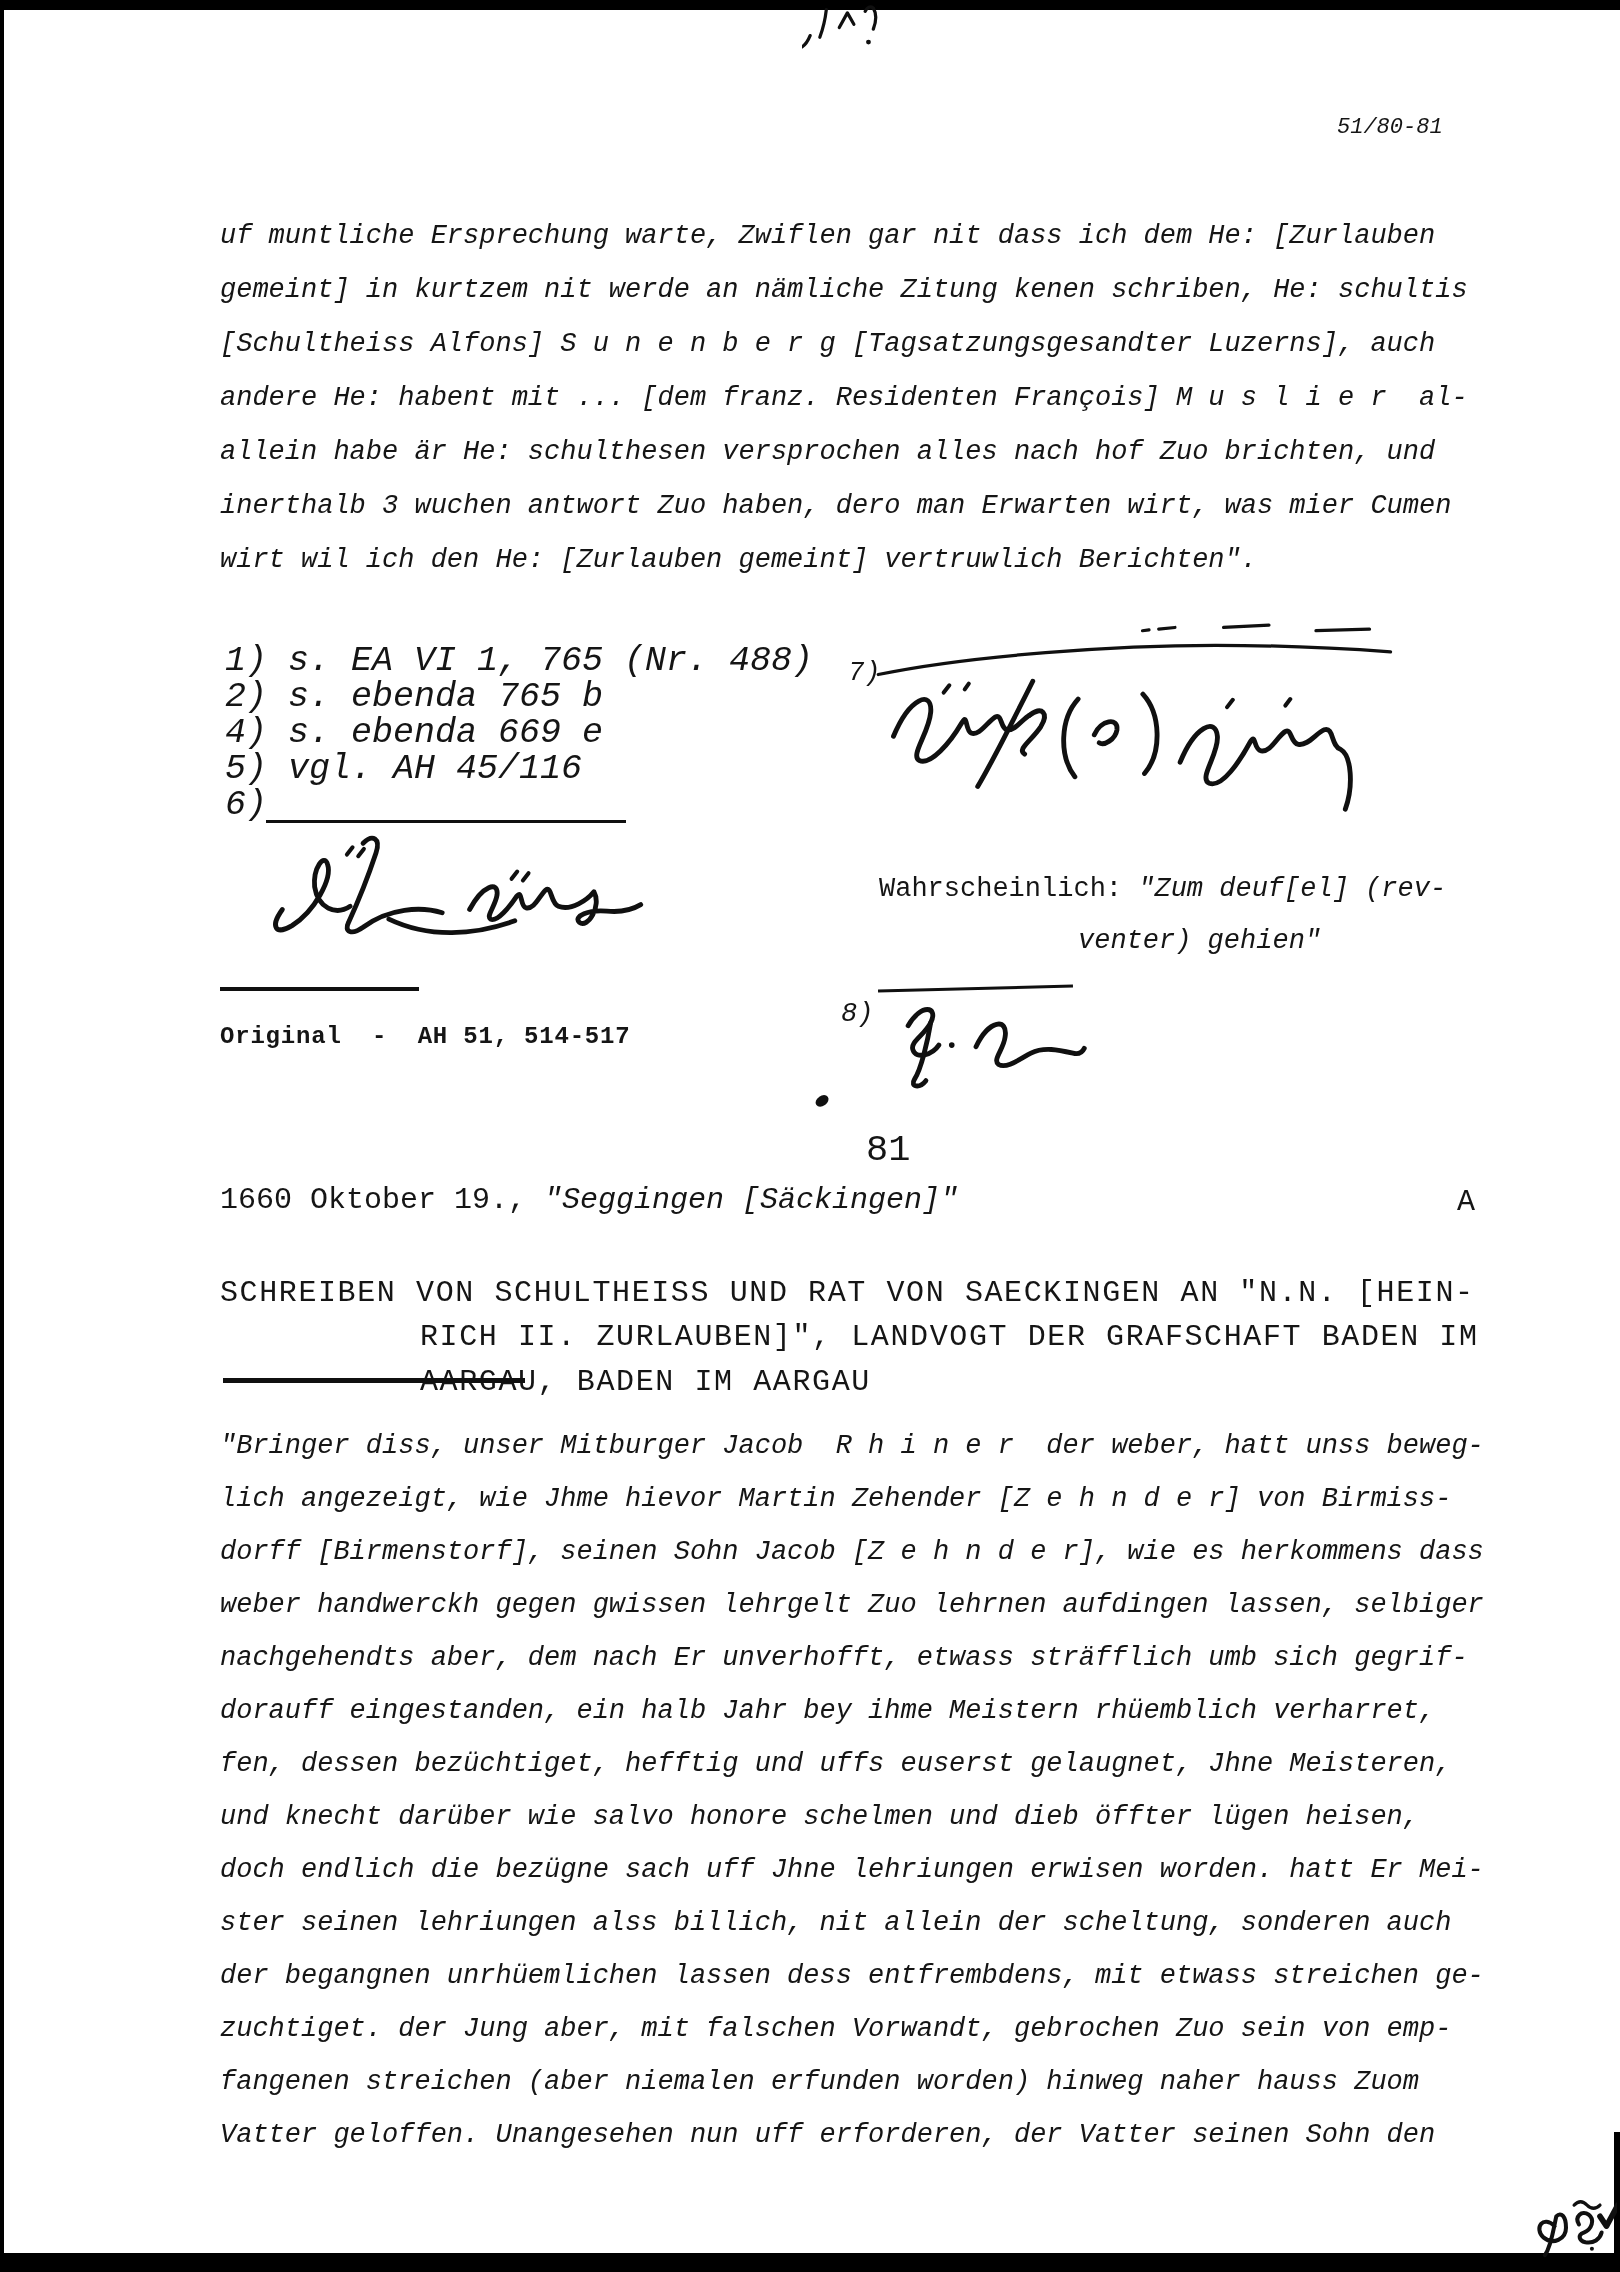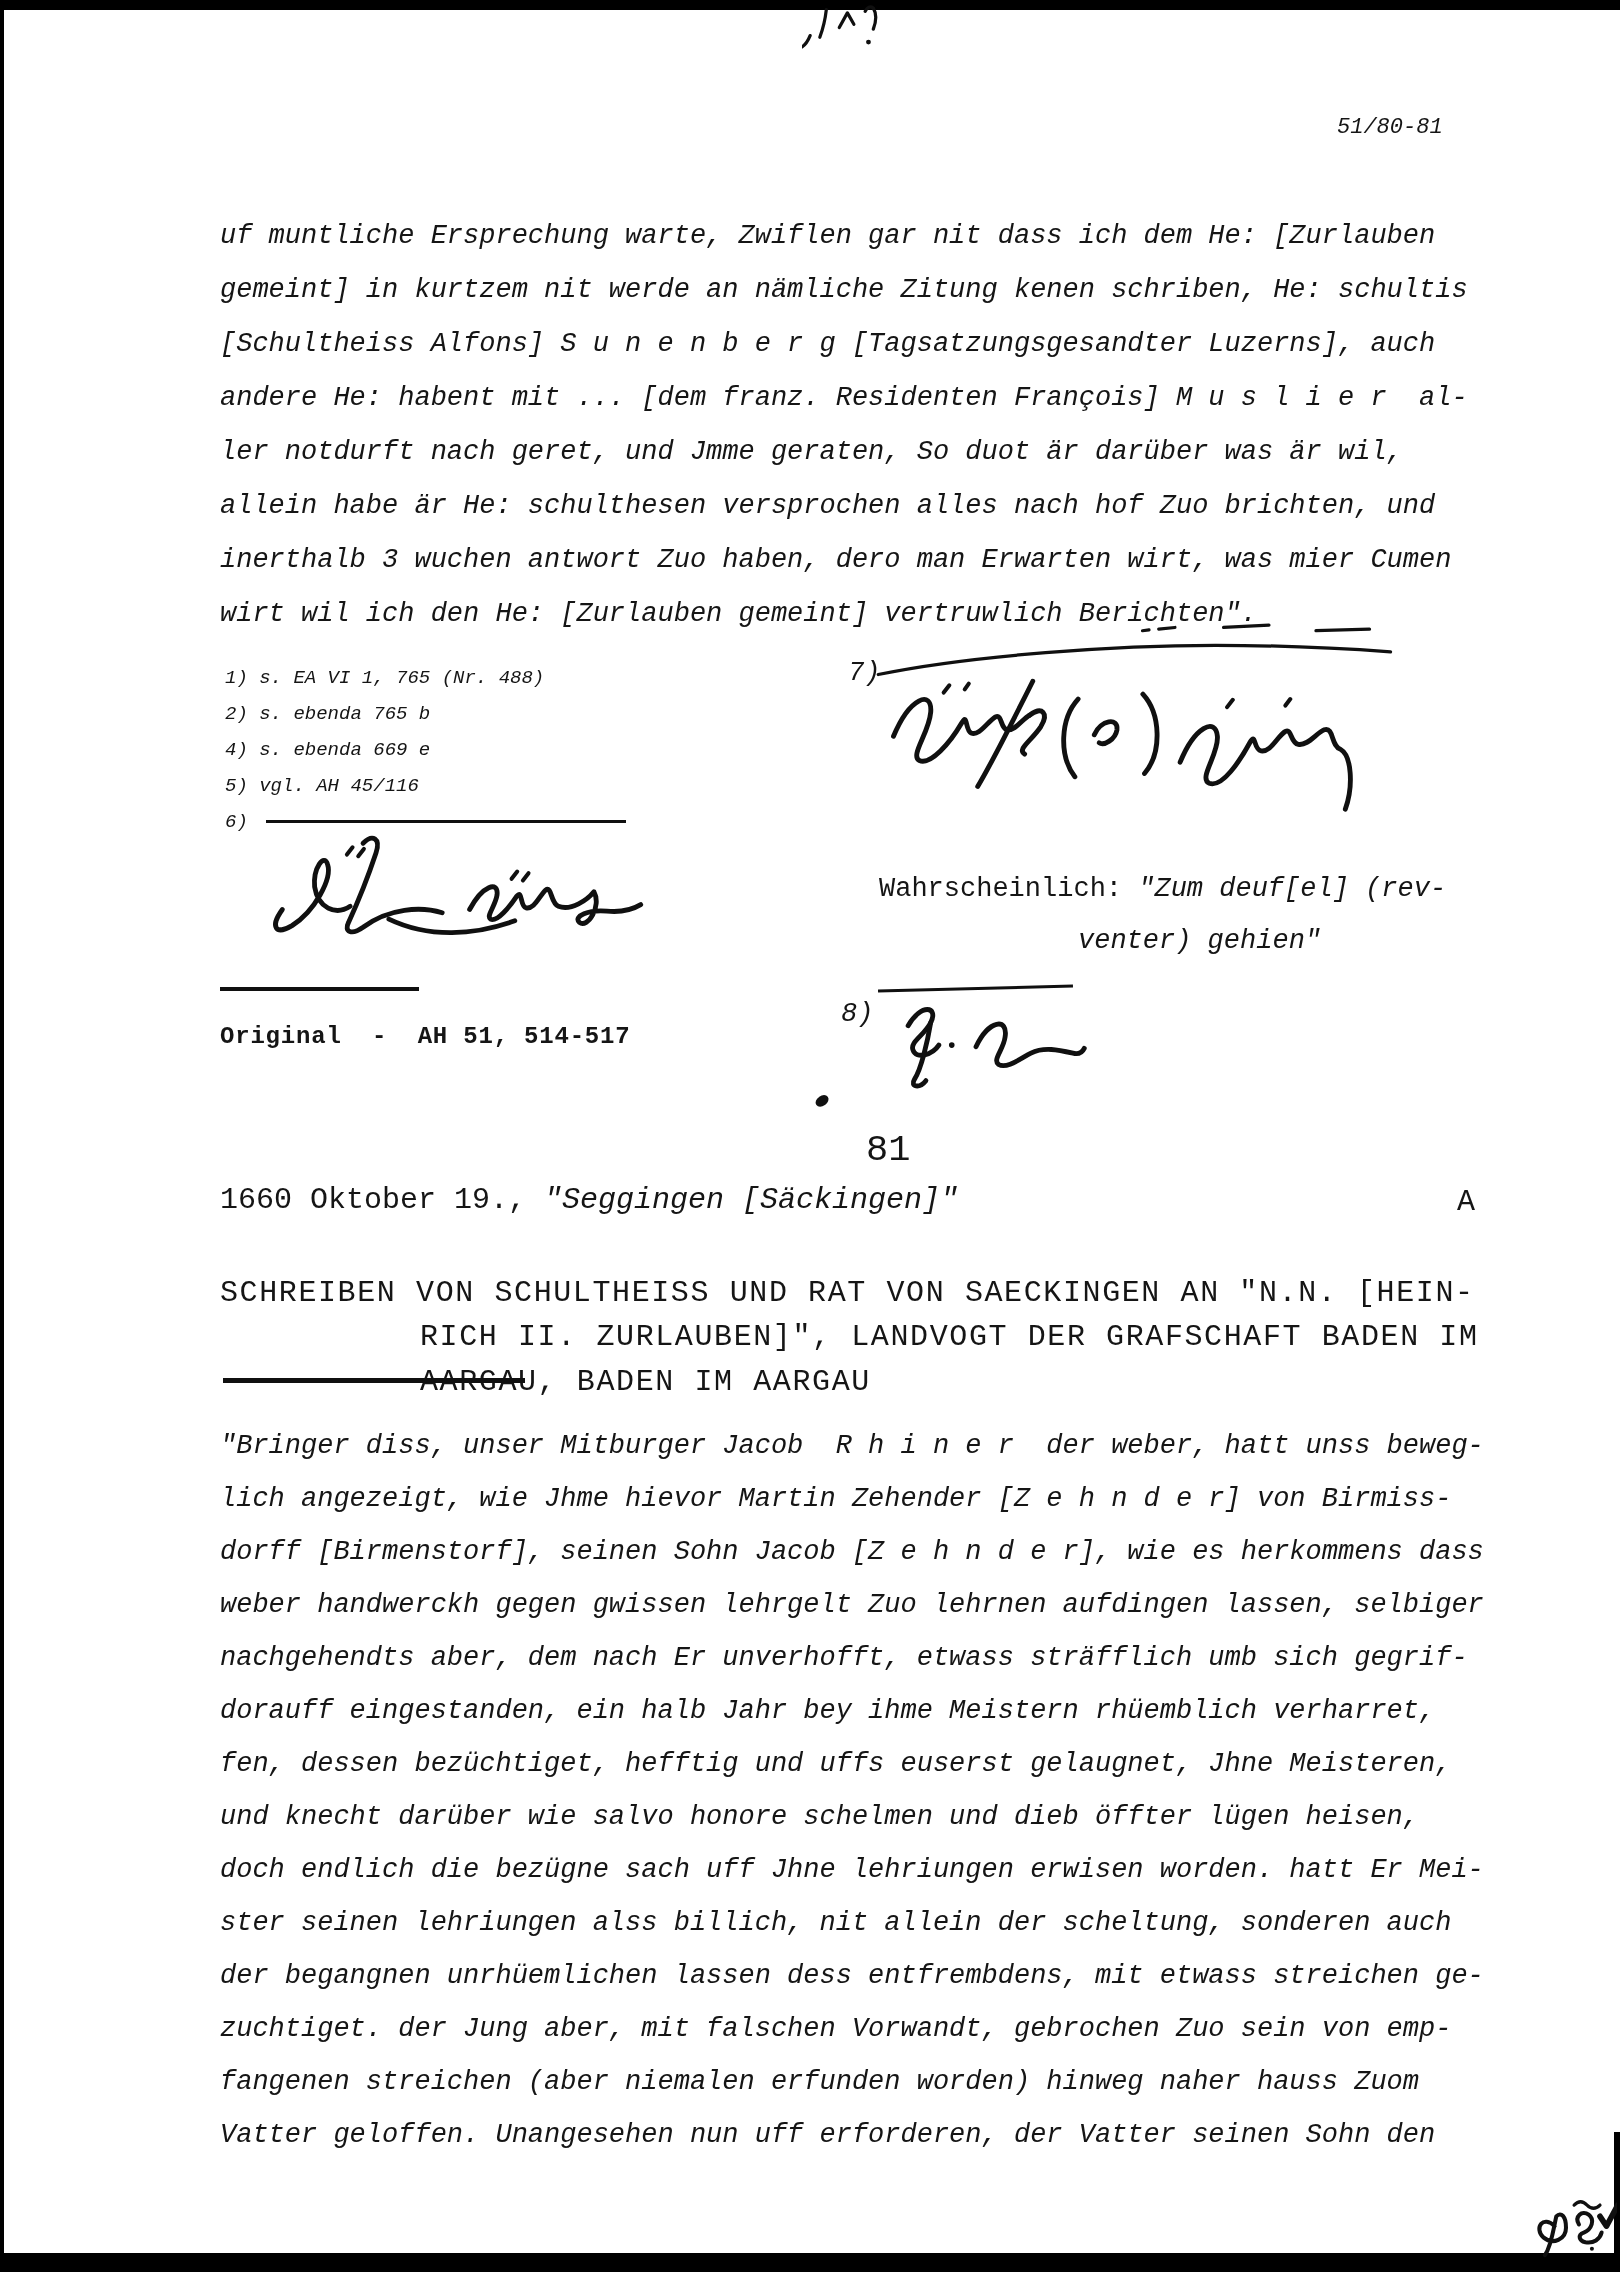--- a/index.html
+++ b/index.html
@@ -10,21 +10,21 @@
   }
   .abs{position:absolute;}
   .line{white-space:pre;}
   .it{font-style:italic;}
   
   .bar{background:#000;}
   
   .q1{left:220px;top:209px;font-size:27px;font-style:italic;}
   .q1 .line{height:54px;line-height:54px;}
   
-  .fnl{left:225px;top:643px;font-size:19px;font-style:italic;margin-top:17px;}
+  .fnl{left:225px;top:643px;font-size:35px;font-style:italic;}
   .fnl .line{height:36px;line-height:36px;}
   
   .fn-label{font-size:27px;font-style:italic;}
   .fn7cap{left:879px;top:874px;font-size:27px;}
   .fn7cap2{left:1078px;top:926px;font-size:27px;font-style:italic;}
   
   .source{left:220px;top:1023px;font-size:24px;font-weight:700;letter-spacing:0.8px;}
   
   .secnum{left:866px;top:1109px;font-size:37px;margin-top:20px;}
   .daterow{left:220px;top:1183px;font-size:30px;}
@@ -56,21 +56,20 @@
   <circle cx="82" cy="48" r="3" fill="#101010" stroke="none"></circle>
 </svg>
 
 <div class="abs it" style="left:1337px;top:115px;font-size:22px;">51/80-81</div>
 
 <div class="abs q1">
   <div class="line">uf muntliche Ersprechung warte, Zwiflen gar nit dass ich dem He: [Zurlauben</div>
   <div class="line">gemeint] in kurtzem nit werde an nämliche Zitung kenen schriben, He: schultis</div>
   <div class="line">[Schultheiss Alfons] S u n e n b e r g [Tagsatzungsgesandter Luzerns], auch</div>
   <div class="line">andere He: habent mit ... [dem franz. Residenten François] M u s l i e r  al-</div>
-  <div class="line">ler notdurft nach geret, und Jmme geraten, So duot är darüber was är wil,</div>
   <div class="line">allein habe är He: schulthesen versprochen alles nach hof Zuo brichten, und</div>
   <div class="line">inerthalb 3 wuchen antwort Zuo haben, dero man Erwarten wirt, was mier Cumen</div>
   <div class="line">wirt wil ich den He: [Zurlauben gemeint] vertruwlich Berichten".</div>
 </div>
 
 <div class="abs fnl">
   <div class="line">1) s. EA VI 1, 765 (Nr. 488)</div>
   <div class="line">2) s. ebenda 765 b</div>
   <div class="line">4) s. ebenda 669 e</div>
   <div class="line">5) vgl. AH 45/116</div>

